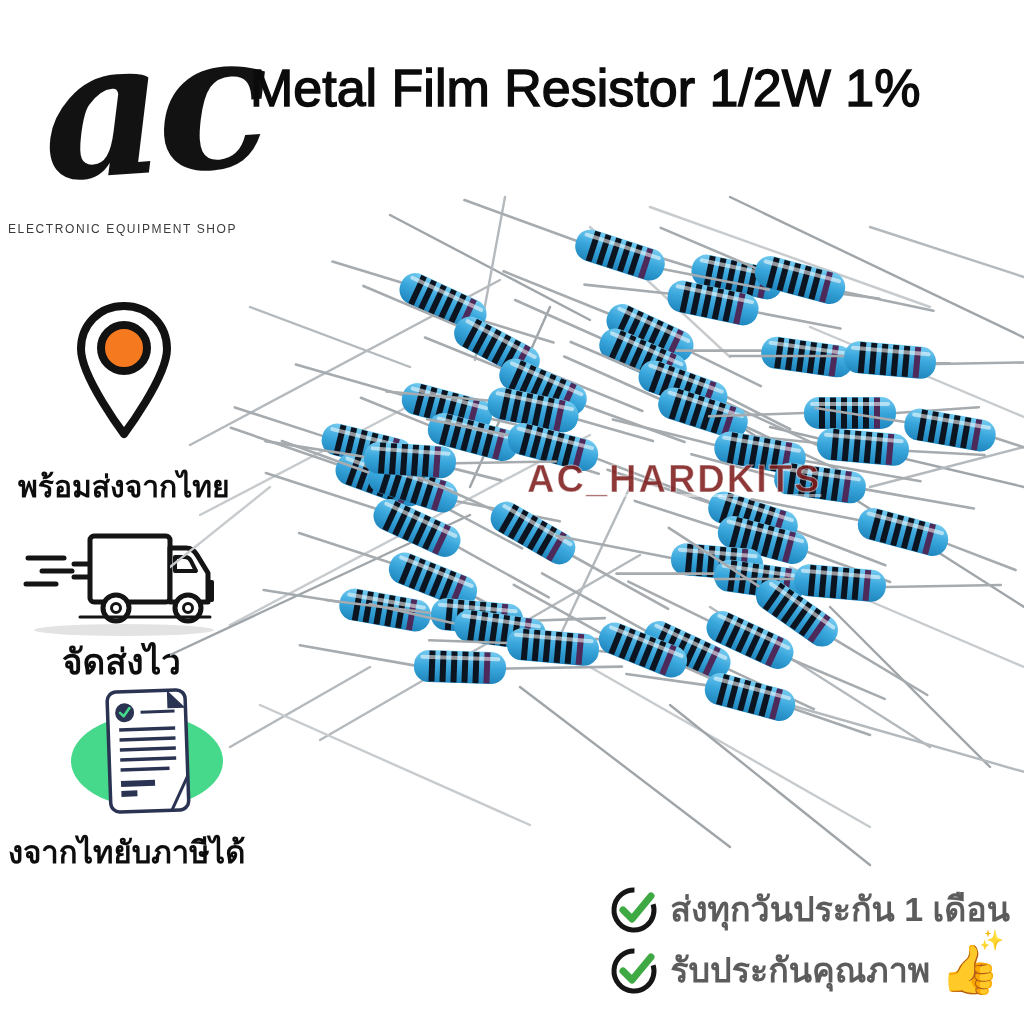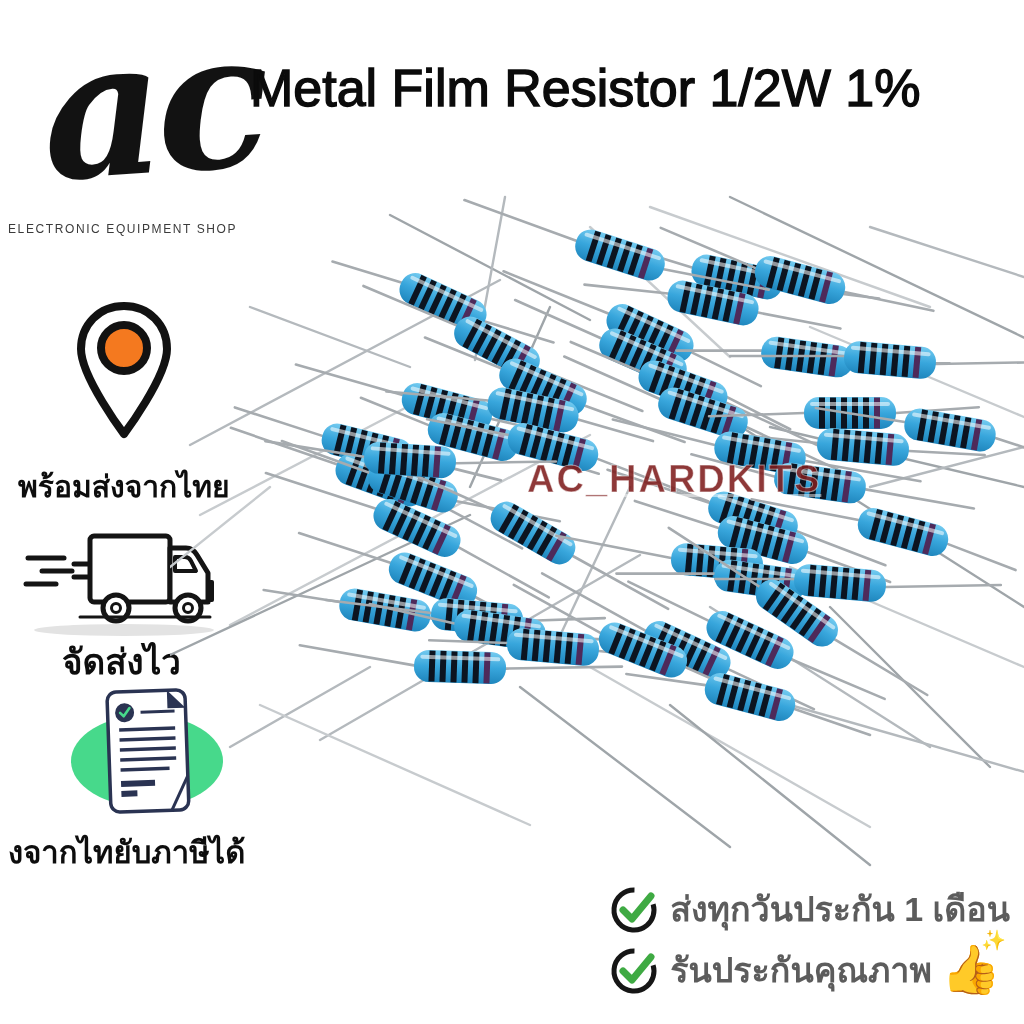--- a/index.html
+++ b/index.html
@@ -679,21 +679,21 @@
         <circle cx="26" cy="27" r="20" fill="none" stroke="#161616" stroke-width="5" stroke-dasharray="100 26" stroke-dashoffset="-8" transform="rotate(-40 26 27)"></circle>
         <path d="M15 27 L24 36 L43 13" fill="none" stroke="#3faa43" stroke-width="7" stroke-linecap="round" stroke-linejoin="round"></path>
       </svg>
       <span class="g-label">ส่งทุกวันประกัน 1 เดือน</span>
     </div>
     <div class="g-row">
       <svg width="52" height="52" viewBox="0 0 52 52">
         <circle cx="26" cy="27" r="20" fill="none" stroke="#161616" stroke-width="5" stroke-dasharray="100 26" stroke-dashoffset="-8" transform="rotate(-40 26 27)"></circle>
         <path d="M15 27 L24 36 L43 13" fill="none" stroke="#3faa43" stroke-width="7" stroke-linecap="round" stroke-linejoin="round"></path>
       </svg>
-      <span class="g-label">รันประกันคุณภาพ</span>
+      <span class="g-label">รับประกันคุณภาพ</span>
       <span class="thumb-wrap">
         <span class="thumb">👍</span>
         <span class="sparkle">✨</span>
       </span>
     </div>
   </div>
 
 </div>
 
 </body></html>

